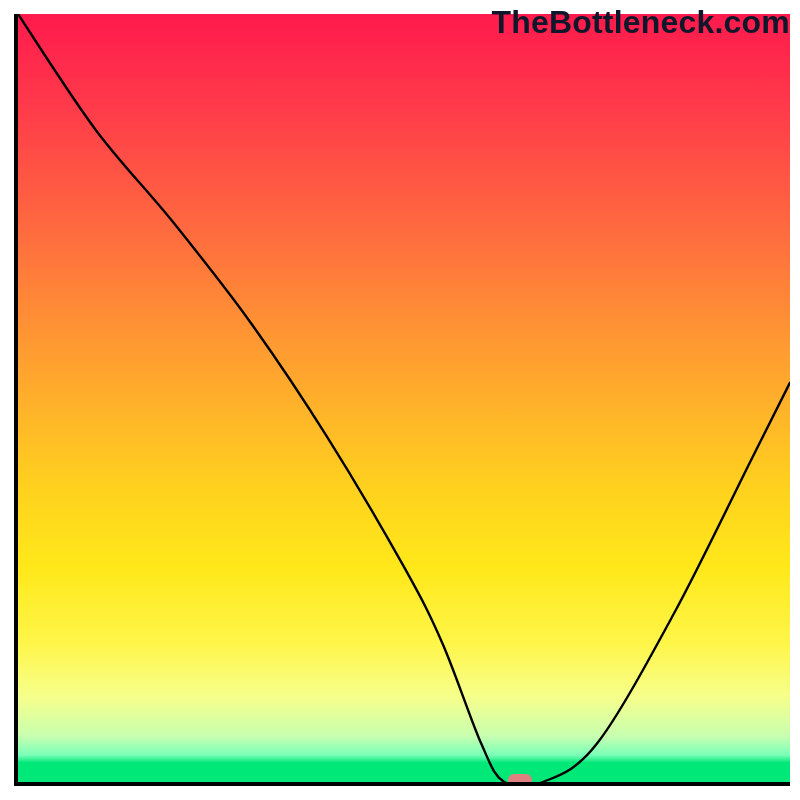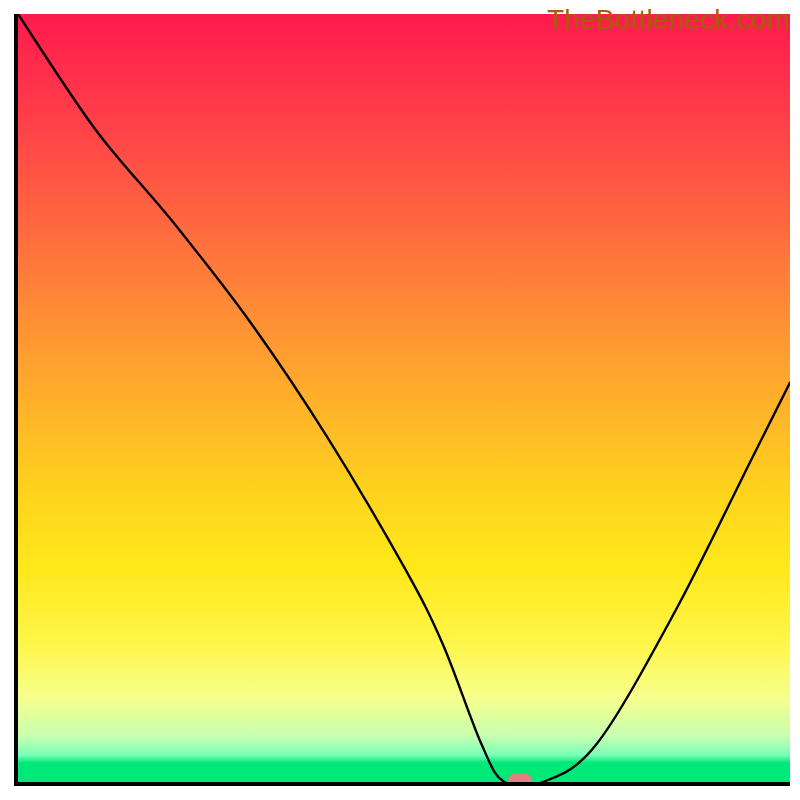--- a/index.html
+++ b/index.html
@@ -13,23 +13,23 @@
   }
   .chart-wrap {
     position: relative;
     width: 800px;
     height: 800px;
   }
   .watermark {
     position: absolute;
     top: 4px;
     right: 10px;
-    font-size: 28px;
-    font-weight: 400;
-    color: #a16207;
+    font-size: 32px;
+    font-weight: 700;
+    color: #0f172a;
     letter-spacing: 0.2px;
     z-index: 3;
     user-select: none;
   }
   .axis-line {
     position: absolute;
     background: #000;
     z-index: 2;
   }
   .axis-left {

